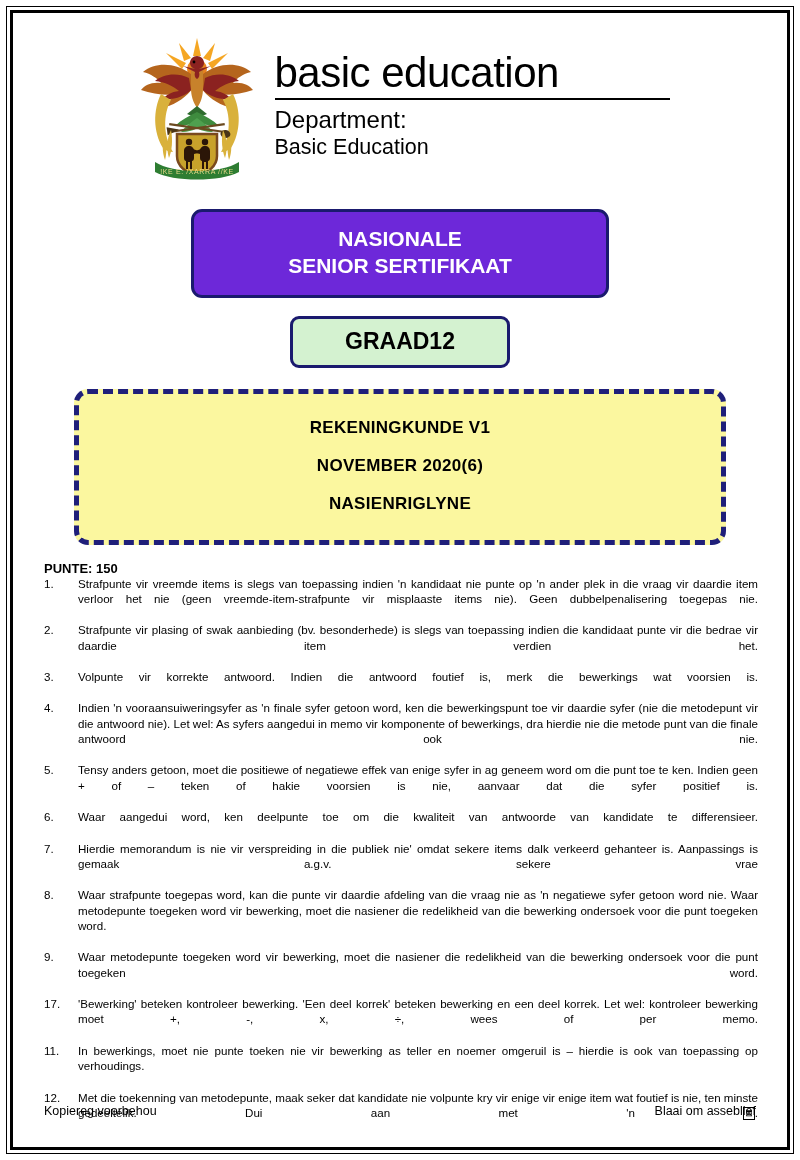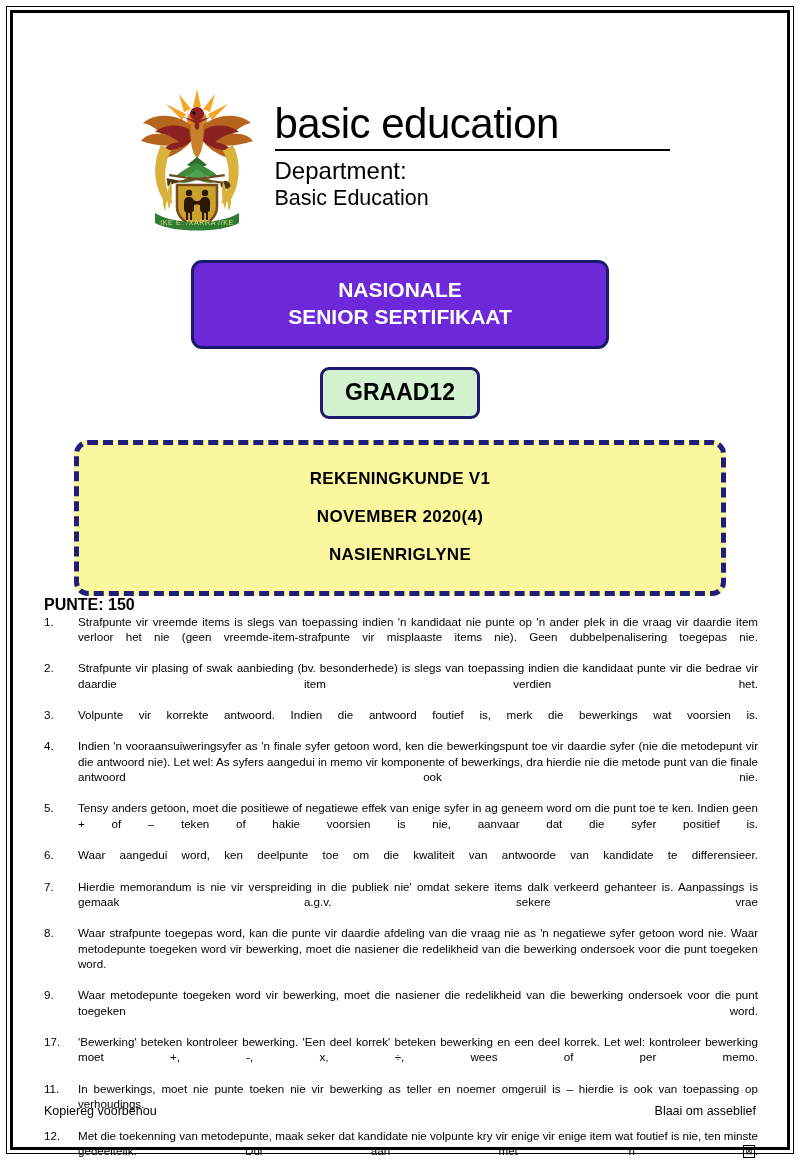--- a/index.html
+++ b/index.html
@@ -44,23 +44,22 @@
     height: 1160px;
     padding: 0;
     box-sizing: border-box;
   }
 
   
   .header {
     display: flex;
     align-items: center;
     justify-content: center;
-    padding-top: 29px;
+    padding-top: 22px;
     gap: 12px;
-    margin-top: 44px;
   }
   .coat-of-arms {
     width: 132px;
     height: 163px;
     flex: 0 0 auto;
   }
   .dept-text {
     width: 395px;
     flex: 0 0 auto;
     padding-top: 6px;
@@ -104,21 +103,21 @@
     text-align: center;
     font-size: 21px;
     font-weight: 700;
     line-height: 1.3;
     padding: 13px 0 15px 0;
     box-sizing: border-box;
   }
 
   
   .grade-box {
-    width: 160px;
+    width: 220px;
     margin: 18px auto 0 auto;
     background: #d4f2d0;
     border: 3px solid #1a1a6e;
     border-radius: 9px;
     text-align: center;
     font-size: 23px;
     font-weight: 700;
     padding: 9px 0 10px 0;
     box-sizing: border-box;
   }
@@ -139,22 +138,23 @@
     font-weight: 700;
     letter-spacing: 0.3px;
     padding: 9px 0;
   }
 
   
   .body-block {
     padding: 0 42px 0 44px;
   }
   .marks-line {
-    font-size: 16px;
-    font-weight: 700;
+    font-size: 13px;
+    font-weight: 700;
+    margin-top: 16px;
   }
   .principles-heading {
     font-size: 15px;
     font-weight: 700;
     margin-top: 17px;
     margin-bottom: 2px;
   }
 
   .principles-list {
     margin: 0;
@@ -286,21 +286,21 @@
     <div>NASIONALE</div>
     <div>SENIOR SERTIFIKAAT</div>
   </div>
 
   <div class="grade-box">
     <span>GRAAD12</span>
   </div>
 
   <div class="subject-box">
     <div class="subject-line">REKENINGKUNDE V1</div>
-    <div class="subject-line">NOVEMBER 2020(4)</div>
+    <div class="subject-line">NOVEMBER 2020(6)</div>
     <div class="subject-line">NASIENRIGLYNE</div>
   </div>
 
   <div class="body-block">
 
     <div class="marks-line">PUNTE:  150</div>
 
 
     <ol class="principles-list">
       <li class="principle">

